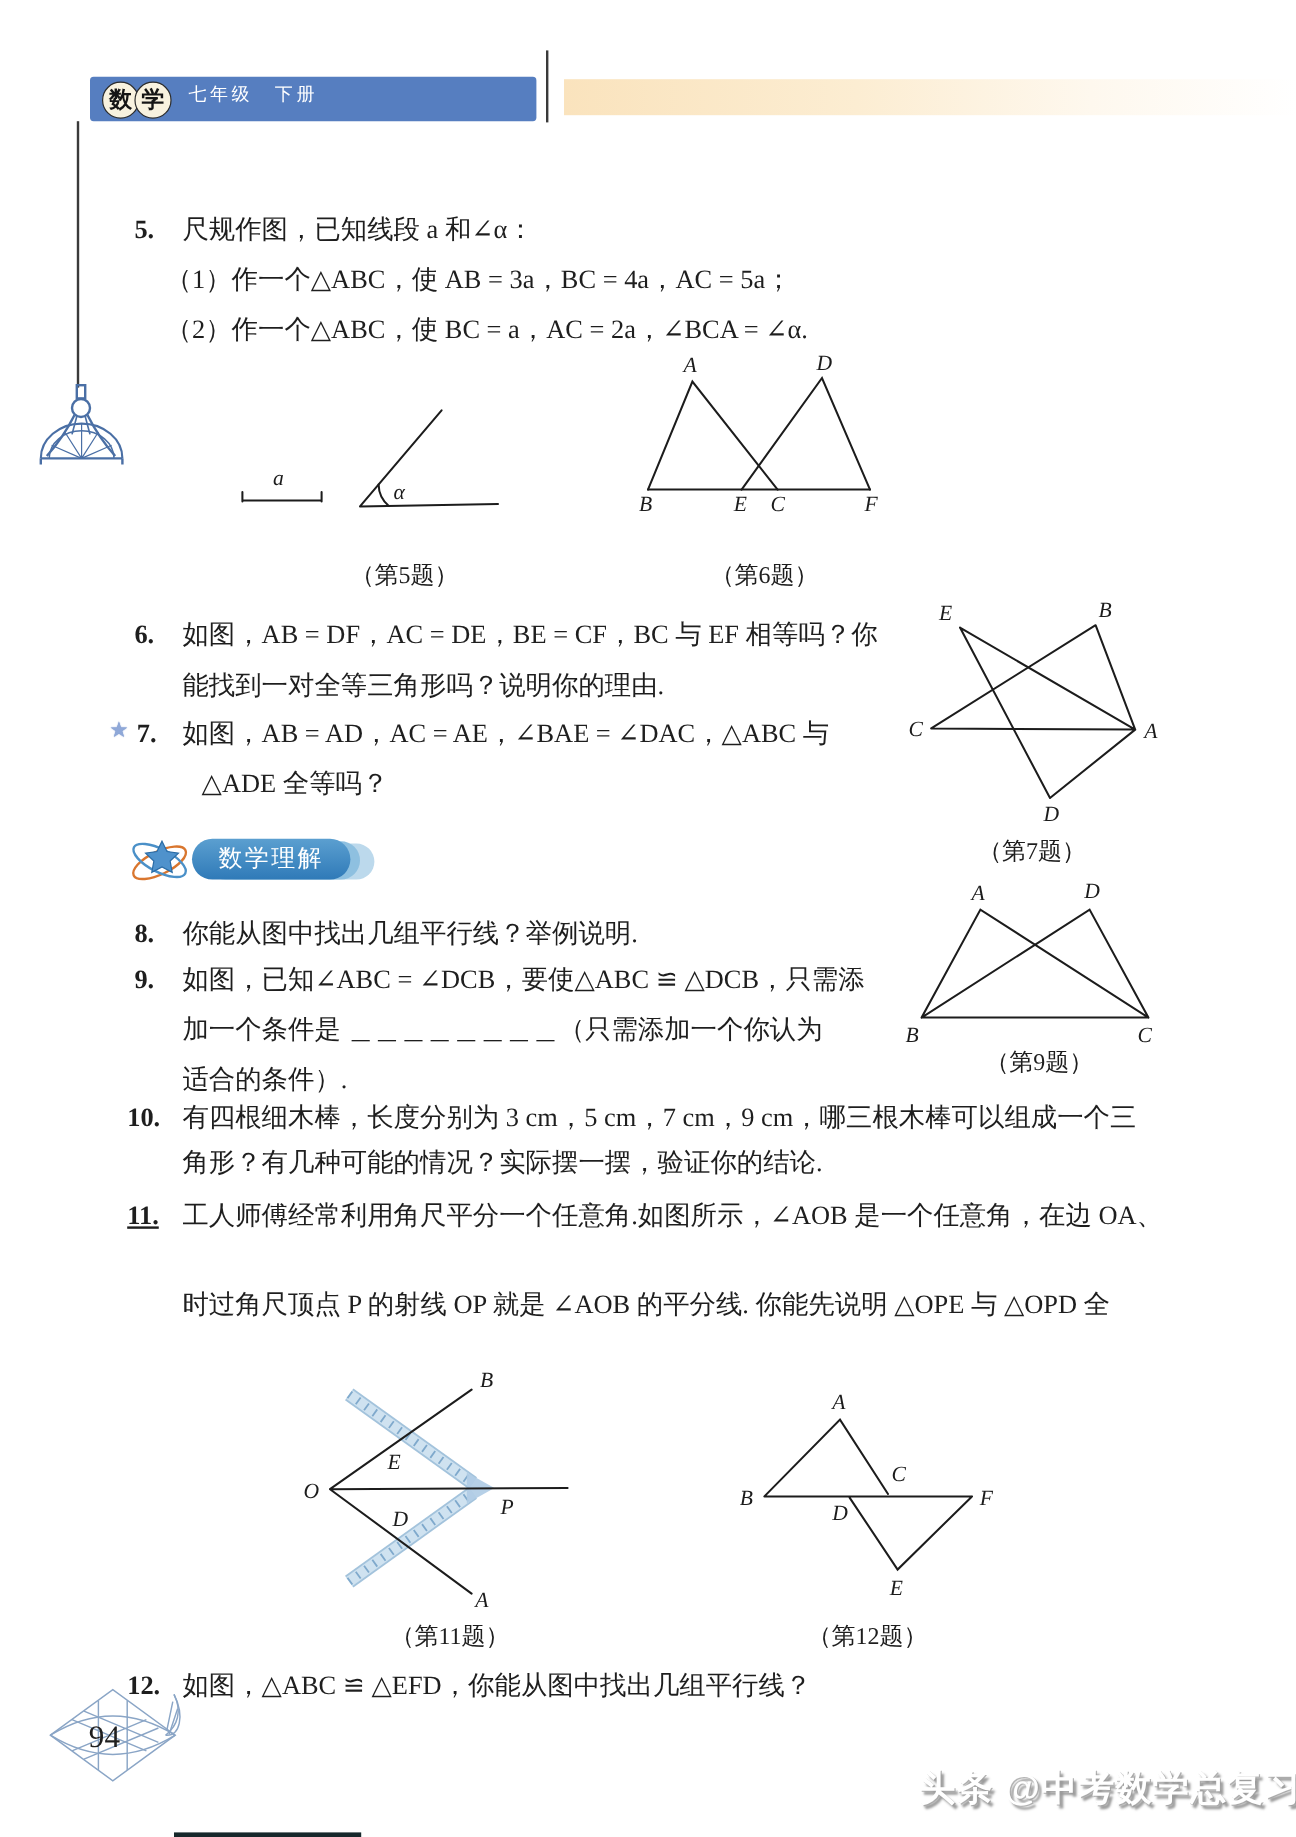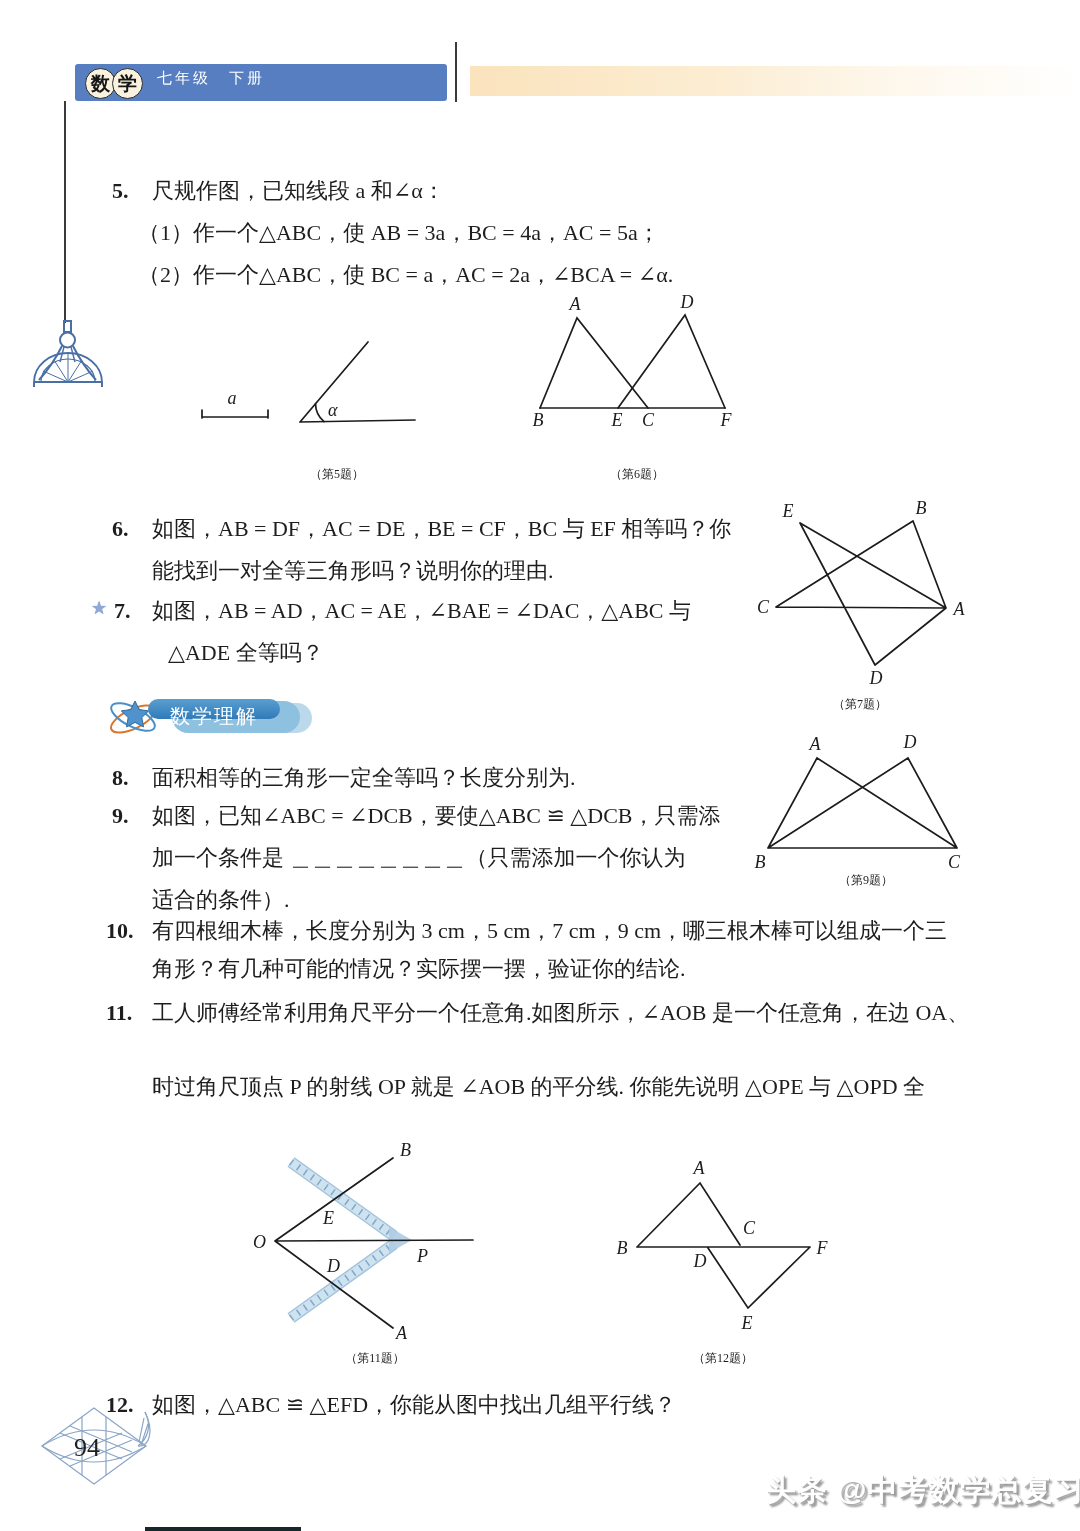--- a/index.html
+++ b/index.html
@@ -11,21 +11,21 @@
       background:#f8f2df;border:1px solid #2c2c2c;text-align:center;line-height:29px;
       font-size:19px;font-weight:bold;color:#151515;}
   .banner-title{position:absolute;left:82px;top:5px;font-family:"Liberation Sans","DejaVu Sans",sans-serif;
       font-size:15px;color:#ffffff;letter-spacing:3px;white-space:nowrap;}
   .vrule{position:absolute;width:2px;background:#3a3a3a;}
   .accent-bar{position:absolute;left:470px;top:66px;width:610px;height:30px;
       background:linear-gradient(to right,#fae3bd 0%,#fcedd2 40%,#fef8ee 72%,#ffffff 100%);}
   
   .ln{position:absolute;font-size:22px;line-height:30px;white-space:nowrap;}
   .pn{font-weight:bold;}
-  .cap{position:absolute;width:170px;text-align:center;font-size:12px;white-space:nowrap;}
+  .cap{position:absolute;width:170px;text-align:center;font-size:20px;white-space:nowrap;}
   .star{position:absolute;font-size:18px;color:#8fa8d8;text-shadow:0 0 1px #5d7fc0;}
   
   .pill{position:absolute;border-radius:18px;}
   .pill-label{width:100%;text-align:center;font-family:"Liberation Sans","DejaVu Sans",sans-serif;
       font-size:20px;color:#fff;line-height:34px;letter-spacing:2px;}
   
   svg{position:absolute;overflow:visible;}
   .geo{stroke:#1c1c1c;stroke-width:1.7;fill:none;stroke-linecap:round;}
   .vlabel{font-style:italic;font-size:18px;fill:#1c1c1c;font-family:"Liberation Serif","DejaVu Serif",serif;}
   .watermark{position:absolute;left:766px;top:1470px;white-space:nowrap;
@@ -109,46 +109,46 @@
   </svg>
   <div class="cap" style="left:775px;top:696px;">（第7题）</div>
 
   <svg style="left:106px;top:690px;" width="54" height="54" viewBox="0 0 54 54">
     <ellipse cx="27" cy="29" rx="24" ry="9.5" fill="none" stroke="#d9762e" stroke-width="2" transform="rotate(-26 27 29)"></ellipse>
     <ellipse cx="27" cy="27" rx="24" ry="9.5" fill="none" stroke="#4a90c8" stroke-width="2" transform="rotate(27 27 27)"></ellipse>
     <path d="M29,11 L33.2,19.6 L42.7,20.9 L35.8,27.5 L37.5,36.9 L29,32.4 L20.5,36.9 L22.2,27.5 L15.3,20.9 L24.8,19.6 Z" fill="#4f92cc" stroke="#2a6ca6" stroke-width="1"></path>
   </svg>
   <div class="pill" style="left:182px;top:703px;width:130px;height:30px;background:#bcd9ec;"></div>
   <div class="pill" style="left:172px;top:701px;width:128px;height:32px;background:#8ec0e0;"></div>
-  <div class="pill" style="left:148px;top:699px;width:132px;height:20px;background:linear-gradient(#5b9fd0,#2f7ab8);">
+  <div class="pill" style="left:160px;top:699px;width:132px;height:34px;background:linear-gradient(#5b9fd0,#2f7ab8);">
     <div class="pill-label">数学理解</div>
   </div>
 
   <div class="ln pn" style="left:112px;top:763px;">8.</div>
-  <div class="ln" style="left:152px;top:763px;">面积相等的三角形一定全等吗？长度分别为.</div>
+  <div class="ln" style="left:152px;top:763px;">你能从图中找出几组平行线？举例说明.</div>
 
   <div class="ln pn" style="left:112px;top:801px;">9.</div>
   <div class="ln" style="left:152px;top:801px;">如图，已知∠ABC = ∠DCB，要使△ABC ≌ △DCB，只需添</div>
   <div class="ln" style="left:152px;top:843px;">加一个条件是 ＿＿＿＿＿＿＿＿（只需添加一个你认为</div>
   <div class="ln" style="left:152px;top:885px;">适合的条件）.</div>
 
   <svg style="left:752px;top:726px;" width="215" height="150" viewBox="0 0 215 150">
     <path class="geo" d="M16,122 L205,122 M16,122 L65,32 L205,122 M16,122 L156,32 L205,122"></path>
     <text class="vlabel" x="63" y="24" text-anchor="middle">A</text>
     <text class="vlabel" x="158" y="22" text-anchor="middle">D</text>
     <text class="vlabel" x="8" y="142" text-anchor="middle">B</text>
     <text class="vlabel" x="202" y="142" text-anchor="middle">C</text>
   </svg>
   <div class="cap" style="left:781px;top:872px;">（第9题）</div>
 
   <div class="ln pn" style="left:106px;top:916px;">10.</div>
   <div class="ln" style="left:152px;top:916px;">有四根细木棒，长度分别为 3 cm，5 cm，7 cm，9 cm，哪三根木棒可以组成一个三</div>
   <div class="ln" style="left:152px;top:954px;">角形？有几种可能的情况？实际摆一摆，验证你的结论.</div>
 
-  <div class="ln pn" style="left:106px;top:998px;">11.</div>
+  <div class="ln pn" style="left:106px;top:998px;text-decoration:underline;">11.</div>
   <div class="ln" style="left:152px;top:998px;">工人师傅经常利用角尺平分一个任意角.如图所示，∠AOB 是一个任意角，在边 OA、</div>
   <div class="ln" style="left:152px;top:1072px;">时过角尺顶点 P 的射线 OP 就是 ∠AOB 的平分线. 你能先说明 △OPE 与 △OPD 全</div>
 
   <svg style="left:243px;top:1136px;" width="240" height="220" viewBox="0 0 240 220">
 
     <path d="M48,26 L151,100" stroke="#a3c3dc" stroke-width="12" fill="none"></path>
     <path d="M48,26 L151,100" stroke="#cfe2f0" stroke-width="9" fill="none"></path>
     <path d="M48,26 L151,100" stroke="#7fa9cc" stroke-width="7" fill="none" stroke-dasharray="1.5 7"></path>
     <path d="M48,182 L151,108" stroke="#a3c3dc" stroke-width="12" fill="none"></path>
     <path d="M48,182 L151,108" stroke="#cfe2f0" stroke-width="9" fill="none"></path>

